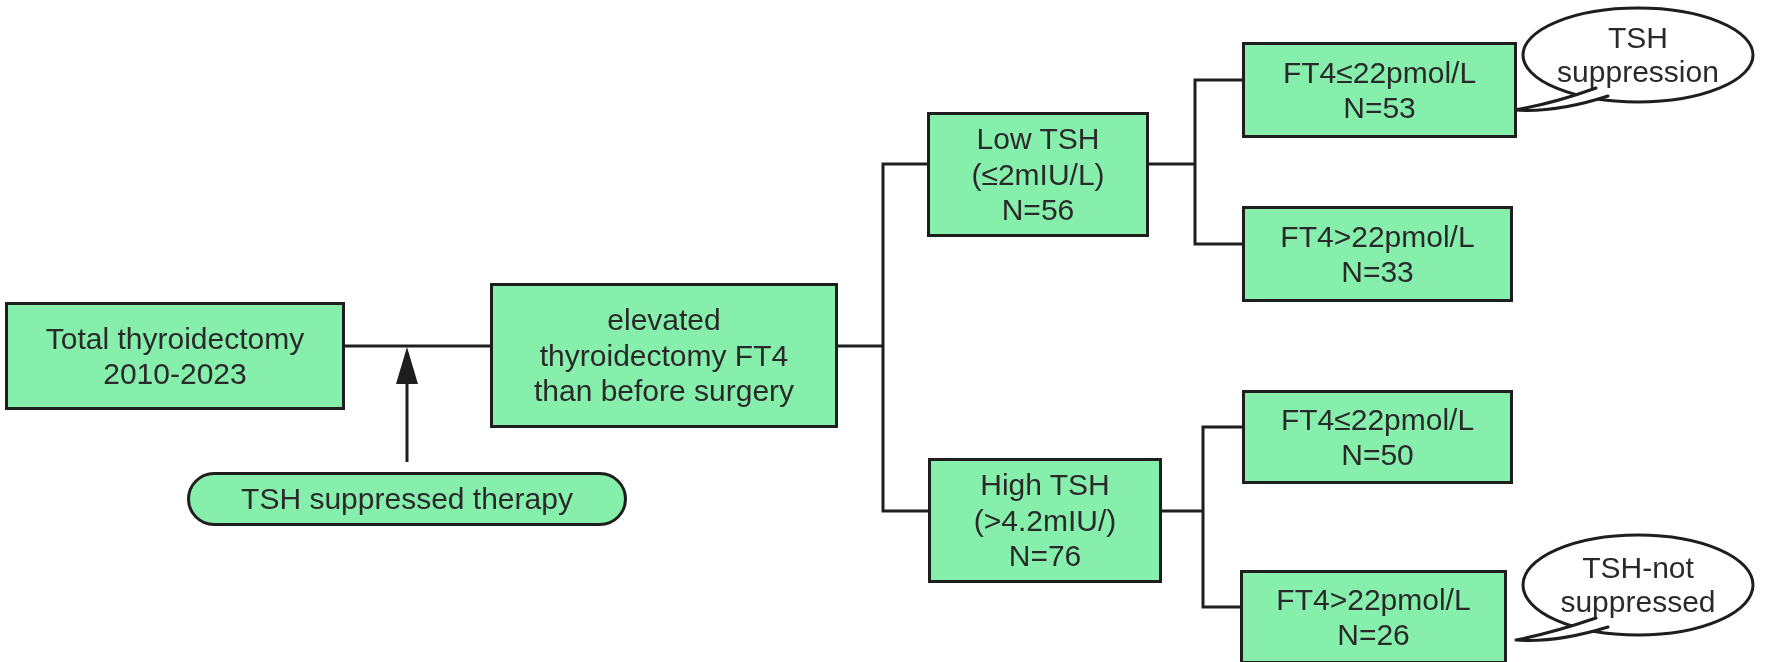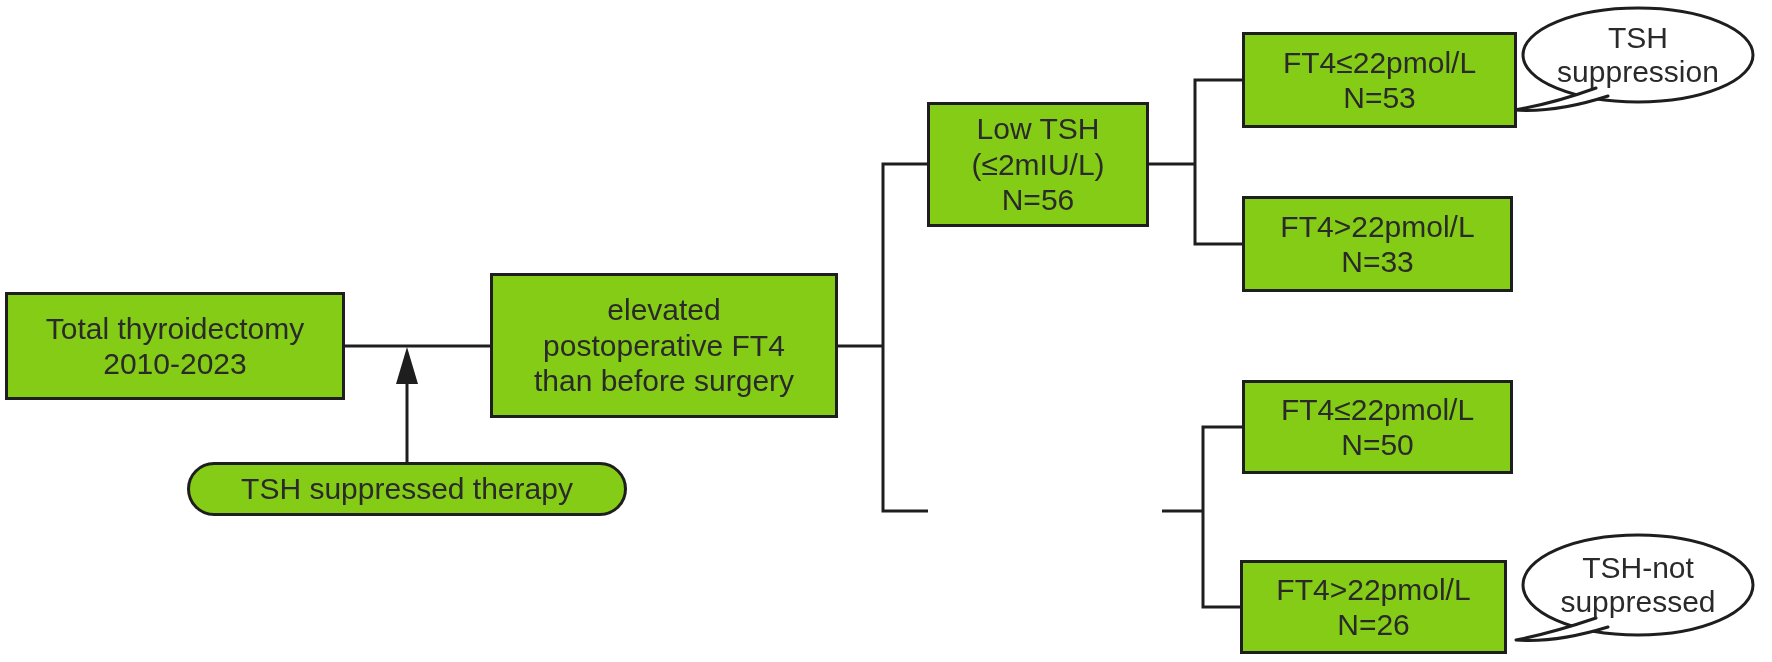--- a/index.html
+++ b/index.html
@@ -8,24 +8,25 @@
     width:1772px;height:662px;
     background:#ffffff;
     font-family:"Liberation Sans","DejaVu Sans",sans-serif;
     color:#2a2a2a;
     overflow:hidden;
   }
   .layer{position:absolute;left:0;top:0;width:100%;height:100%;}
   .node{
     position:absolute;
     box-sizing:border-box;
-    background:#84cc16;
+    background:#86efac;
     border:3px solid #1e1e1e;
     display:flex;align-items:center;justify-content:center;
     text-align:center;
+    margin-top:10px;
   }
   .node .lbl{
     white-space:pre-line;
     font-size:30px;
     line-height:1.18;
     color:#2a2a2a;
   }
   .pill{border-radius:27px;}
   .callout-lbl{
     position:absolute;
@@ -69,34 +70,39 @@
     </g>
   </svg>
 
   <div class="node" style="left:5px;top:292px;width:340px;height:108px;">
     <span class="lbl">Total thyroidectomy
 2010-2023</span>
   </div>
 
   <div class="node" style="left:490px;top:273px;width:348px;height:145px;">
     <span class="lbl">elevated
-postoperative FT4
+thyroidectomy FT4
 than before surgery</span>
   </div>
 
   <div class="node pill" style="left:187px;top:462px;width:440px;height:54px;">
     <span class="lbl">TSH suppressed therapy</span>
   </div>
 
   <div class="node" style="left:927px;top:102px;width:222px;height:125px;">
     <span class="lbl">Low TSH
 (≤2mIU/L)
 N=56</span>
   </div>
 
+  <div class="node" style="left:928px;top:448px;width:234px;height:125px;">
+    <span class="lbl">High TSH
+(&gt;4.2mIU/)
+N=76</span>
+  </div>
 
   <div class="node" style="left:1242px;top:32px;width:275px;height:96px;">
     <span class="lbl">FT4≤22pmol/L
 N=53</span>
   </div>
 
   <div class="node" style="left:1242px;top:196px;width:271px;height:96px;">
     <span class="lbl">FT4&gt;22pmol/L
 N=33</span>
   </div>

